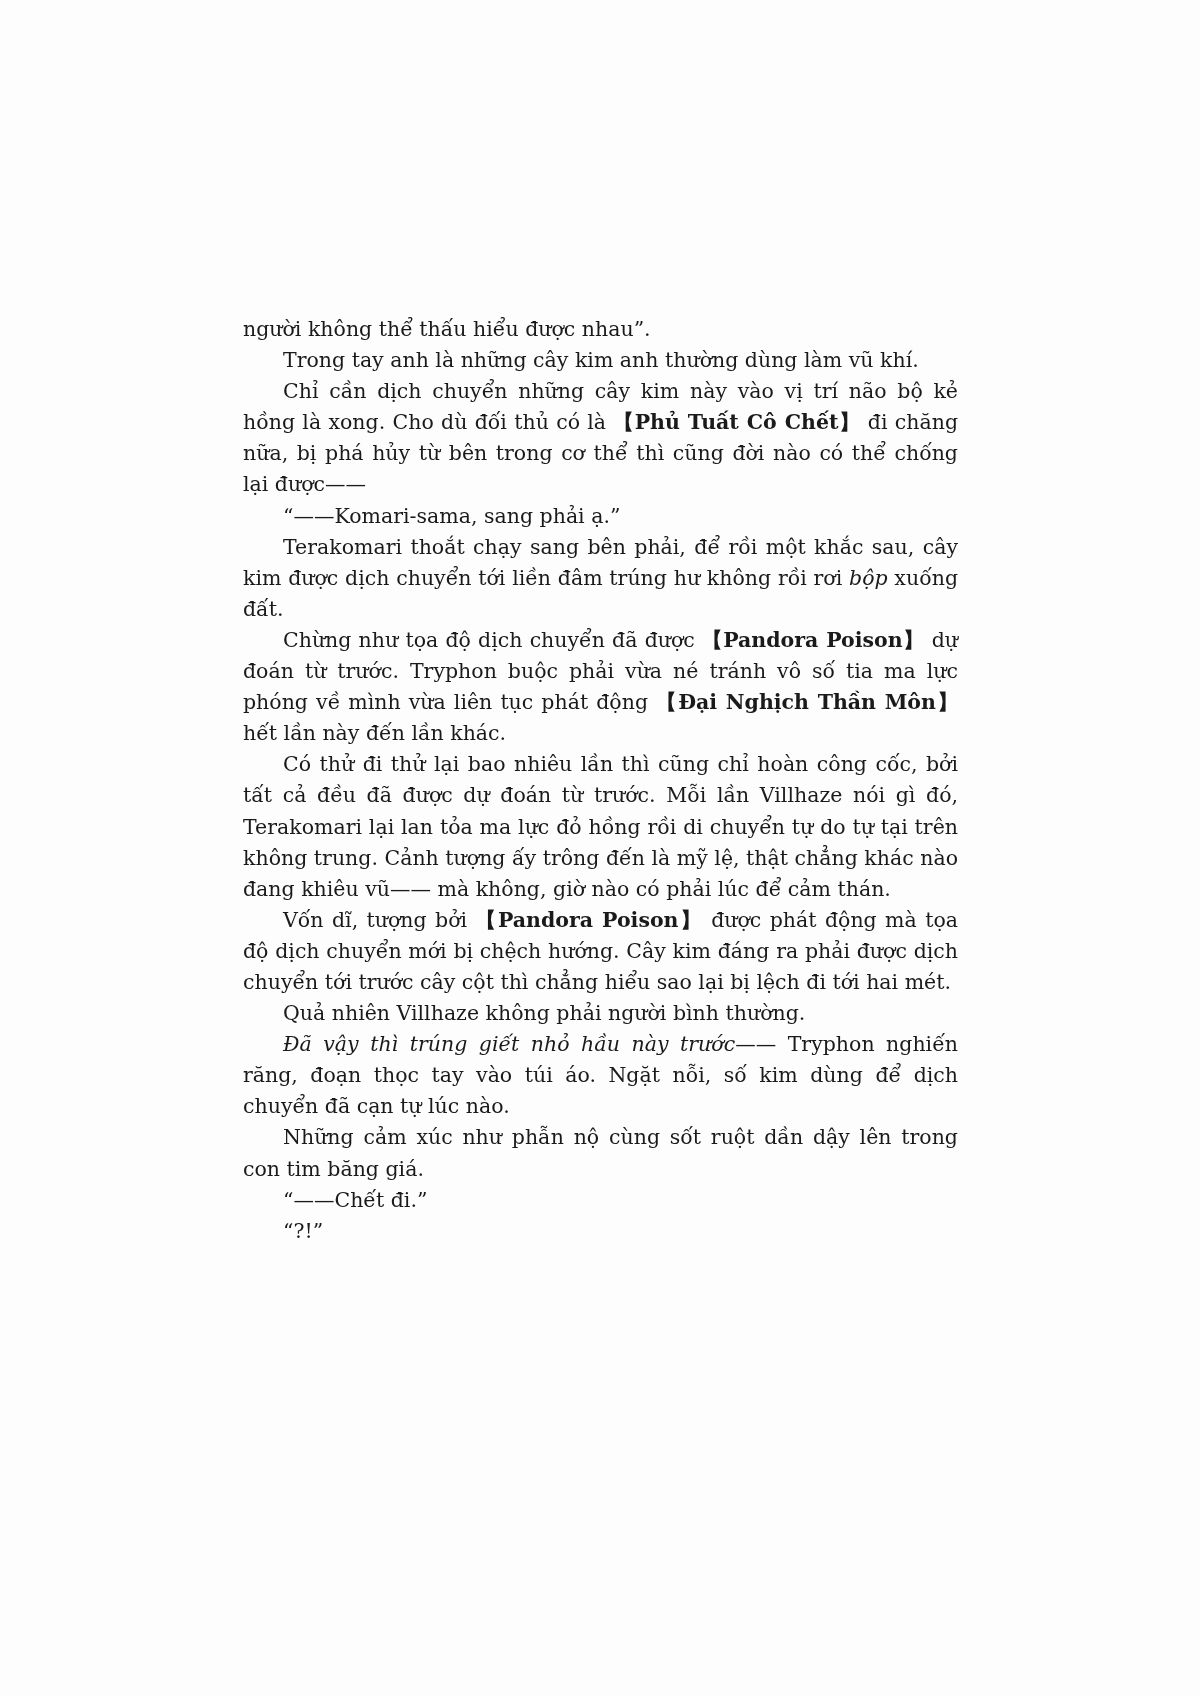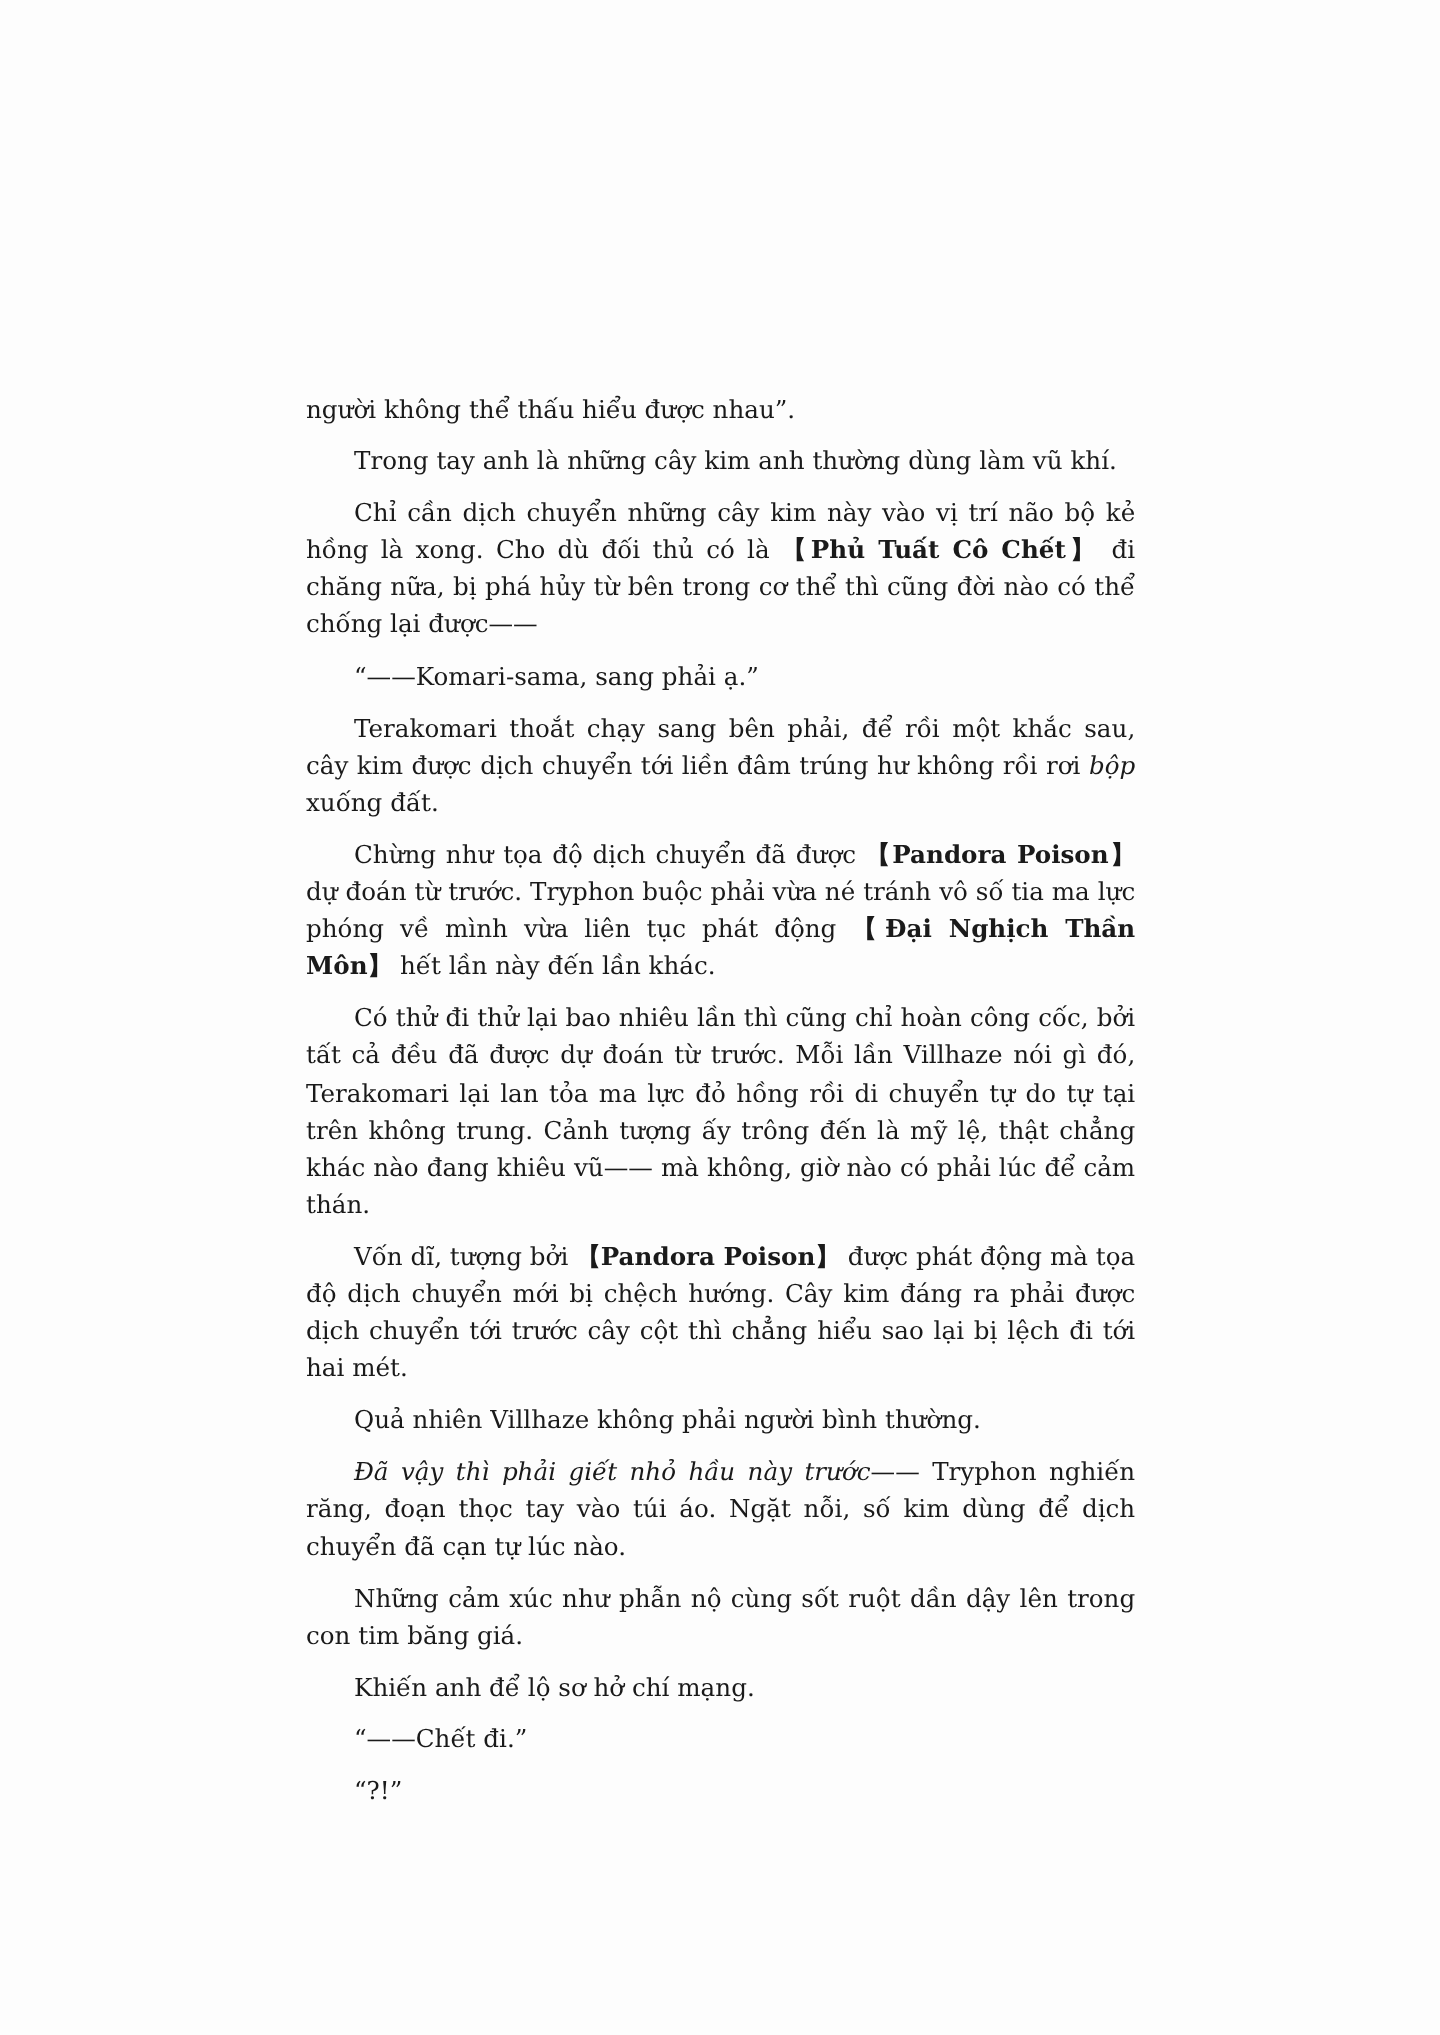--- a/index.html
+++ b/index.html
@@ -13,36 +13,35 @@
     position: absolute;
     left: 243px;
     top: 314px;
     width: 715px;
     font-family: "DejaVu Serif", "Liberation Serif", serif;
     font-size: 20.5px;
     line-height: 31.1px;
     color: #1a1a1a;
     text-align: justify;
   }
-  .para { margin: 12px; text-indent: 40px; }
+  .para { margin: 0; text-indent: 40px; }
   .para.noindent { text-indent: 0; }
   b, .bold { font-weight: bold; }
   i, .ital { font-style: italic; }
 </style>
 </head>
 <body>
 
 <div class="page-text">
   <p class="para noindent"><span>người không thể thấu hiểu được nhau”.</span></p>
   <p class="para"><span>Trong tay anh là những cây kim anh thường dùng làm vũ khí.</span></p>
   <p class="para"><span>Chỉ cần dịch chuyển những cây kim này vào vị trí não bộ kẻ hồng là xong. Cho dù đối thủ có là </span><span class="bold">【Phủ Tuất Cô Chết】</span><span> đi chăng nữa, bị phá hủy từ bên trong cơ thể thì cũng đời nào có thể chống lại được——</span></p>
   <p class="para"><span>“——Komari-sama, sang phải ạ.”</span></p>
   <p class="para"><span>Terakomari thoắt chạy sang bên phải, để rồi một khắc sau, cây kim được dịch chuyển tới liền đâm trúng hư không rồi rơi </span><span class="ital">bộp</span><span> xuống đất.</span></p>
   <p class="para"><span>Chừng như tọa độ dịch chuyển đã được </span><span class="bold">【Pandora Poison】</span><span> dự đoán từ trước. Tryphon buộc phải vừa né tránh vô số tia ma lực phóng về mình vừa liên tục phát động </span><span class="bold">【Đại Nghịch Thần Môn】</span><span> hết lần này đến lần khác.</span></p>
   <p class="para"><span>Có thử đi thử lại bao nhiêu lần thì cũng chỉ hoàn công cốc, bởi tất cả đều đã được dự đoán từ trước. Mỗi lần Villhaze nói gì đó, Terakomari lại lan tỏa ma lực đỏ hồng rồi di chuyển tự do tự tại trên không trung. Cảnh tượng ấy trông đến là mỹ lệ, thật chẳng khác nào đang khiêu vũ—— mà không, giờ nào có phải lúc để cảm thán.</span></p>
   <p class="para"><span>Vốn dĩ, tượng bởi </span><span class="bold">【Pandora Poison】</span><span> được phát động mà tọa độ dịch chuyển mới bị chệch hướng. Cây kim đáng ra phải được dịch chuyển tới trước cây cột thì chẳng hiểu sao lại bị lệch đi tới hai mét.</span></p>
   <p class="para"><span>Quả nhiên Villhaze không phải người bình thường.</span></p>
-  <p class="para"><span class="ital">Đã vậy thì phải giết nhỏ hầu này trước</span><span>—— Tryphon nghiến răng, đoạn thọc tay vào túi áo. Ngặt nỗi, số kim dùng để dịch chuyển đã cạn tự lúc nào.</span></p>
+  <p class="para"><span class="ital">Đã vậy thì trúng giết nhỏ hầu này trước</span><span>—— Tryphon nghiến răng, đoạn thọc tay vào túi áo. Ngặt nỗi, số kim dùng để dịch chuyển đã cạn tự lúc nào.</span></p>
   <p class="para"><span>Những cảm xúc như phẫn nộ cùng sốt ruột dần dậy lên trong con tim băng giá.</span></p>
-  <p class="para"><span>Khiến anh để lộ sơ hở chí mạng.</span></p>
   <p class="para"><span>“——Chết đi.”</span></p>
   <p class="para"><span>“?!”</span></p>
 </div>
 
 </body></html>

